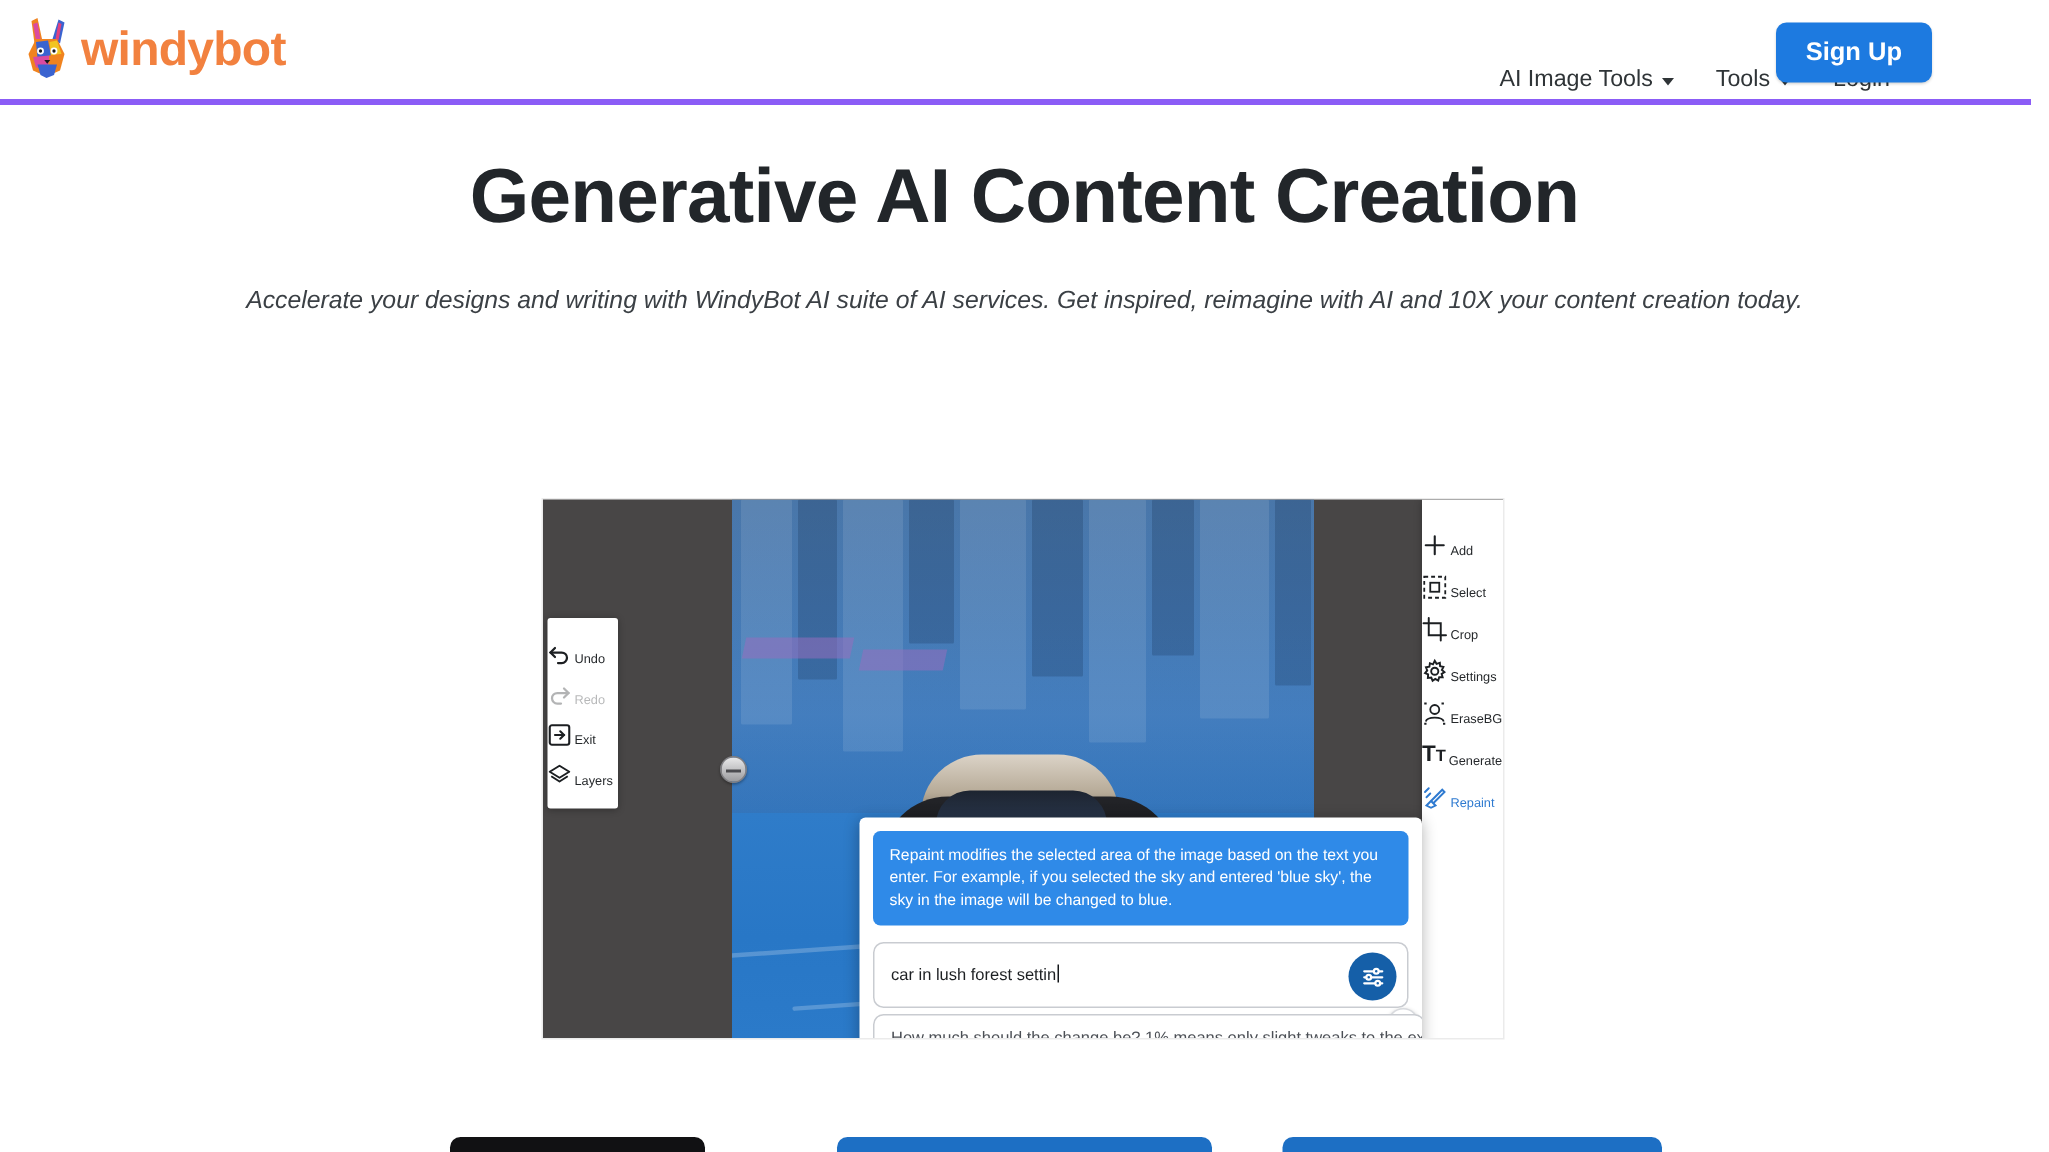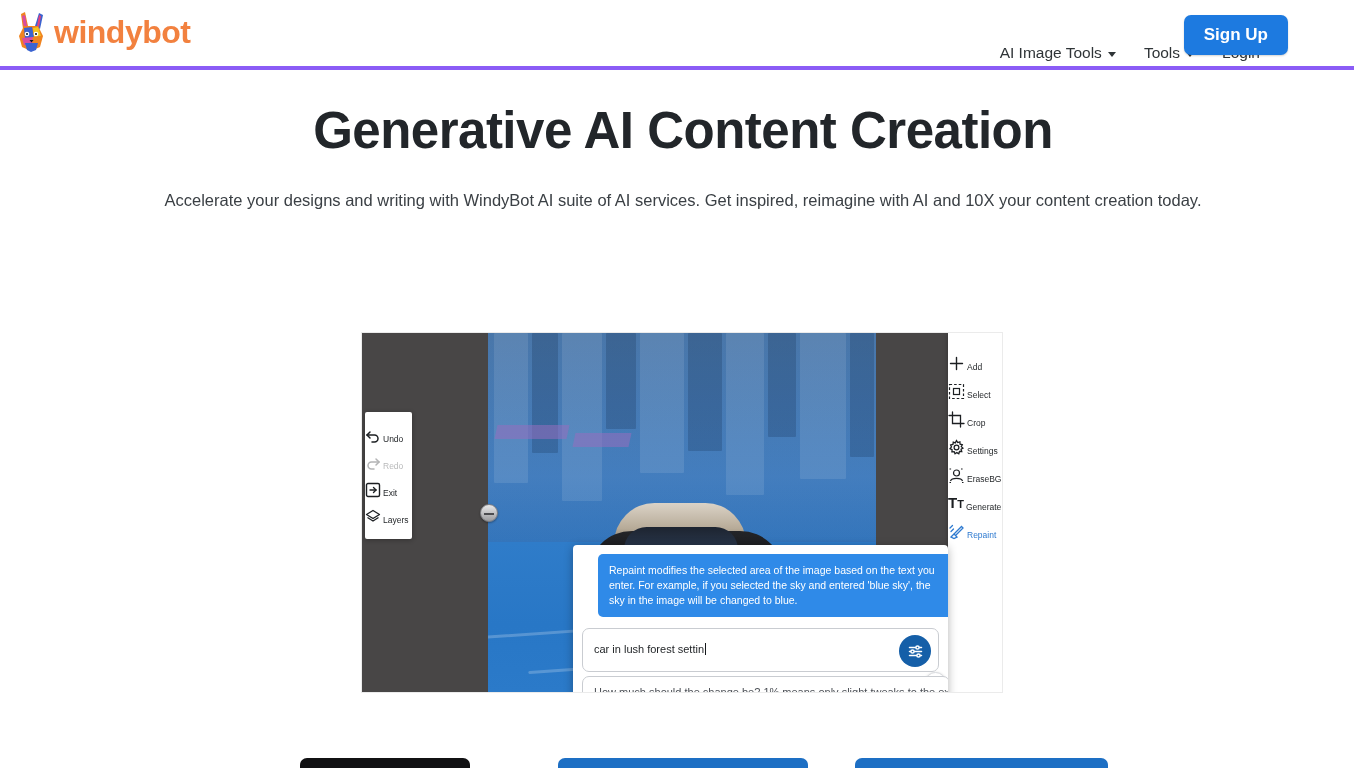--- a/index.html
+++ b/index.html
@@ -62,21 +62,21 @@
   .hero-title {
     font-size: 51px; font-weight: bold; color: #22262a;
     letter-spacing: -0.5px; margin-top: 32px; line-height: 1.15;
   }
   .hero-sub {
     font-size: 26px; font-weight: bold; color: #22262a;
     margin-top: 22px; line-height: 1.3;
   }
   .hero-body {
     font-size: 16.5px; color: #3b4045; line-height: 1.65;
-    width: 1100px; margin: 26px auto 0;
+    width: 1100px; margin: 26px auto 0; font-style: italic;
   }
 
   
   .editor-shot {
     position: absolute; left: 362px; top: 333px;
     width: 640px; height: 359px;
     background: #484646;
     overflow: hidden;
     box-shadow: 0 0 0 1px rgba(0,0,0,.08);
   }
@@ -174,21 +174,21 @@
     position: absolute; left: 211px; top: 212px;
     width: 375px; height: 208px;
     background: #ffffff; border-radius: 4px;
     box-shadow: 0 2px 10px rgba(0,0,0,.30);
     overflow: hidden;
   }
   .tip {
     position: absolute; left: 9px; top: 9px; width: 357px;
     background: #2f8ae8; color: #ffffff;
     border-radius: 5px; padding: 9px 11px;
-    font-size: 10.5px; line-height: 1.42; margin-left: 16px;
+    font-size: 10.5px; line-height: 1.42;
   }
   .tip-close {
     position: absolute; left: 352px; top: 127px;
     width: 21px; height: 21px; border-radius: 50%;
     background: #ffffff; border: 1px solid #d8dade;
     box-shadow: 0 1px 3px rgba(0,0,0,.25);
     display: flex; align-items: center; justify-content: center;
     font-size: 12px; color: #25282b; cursor: pointer; line-height: 1;
   }
   .field-prompt {

